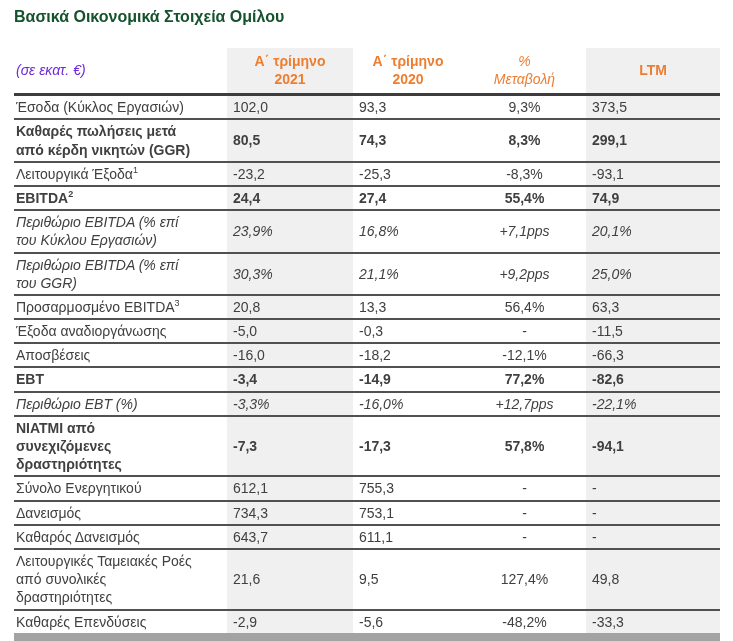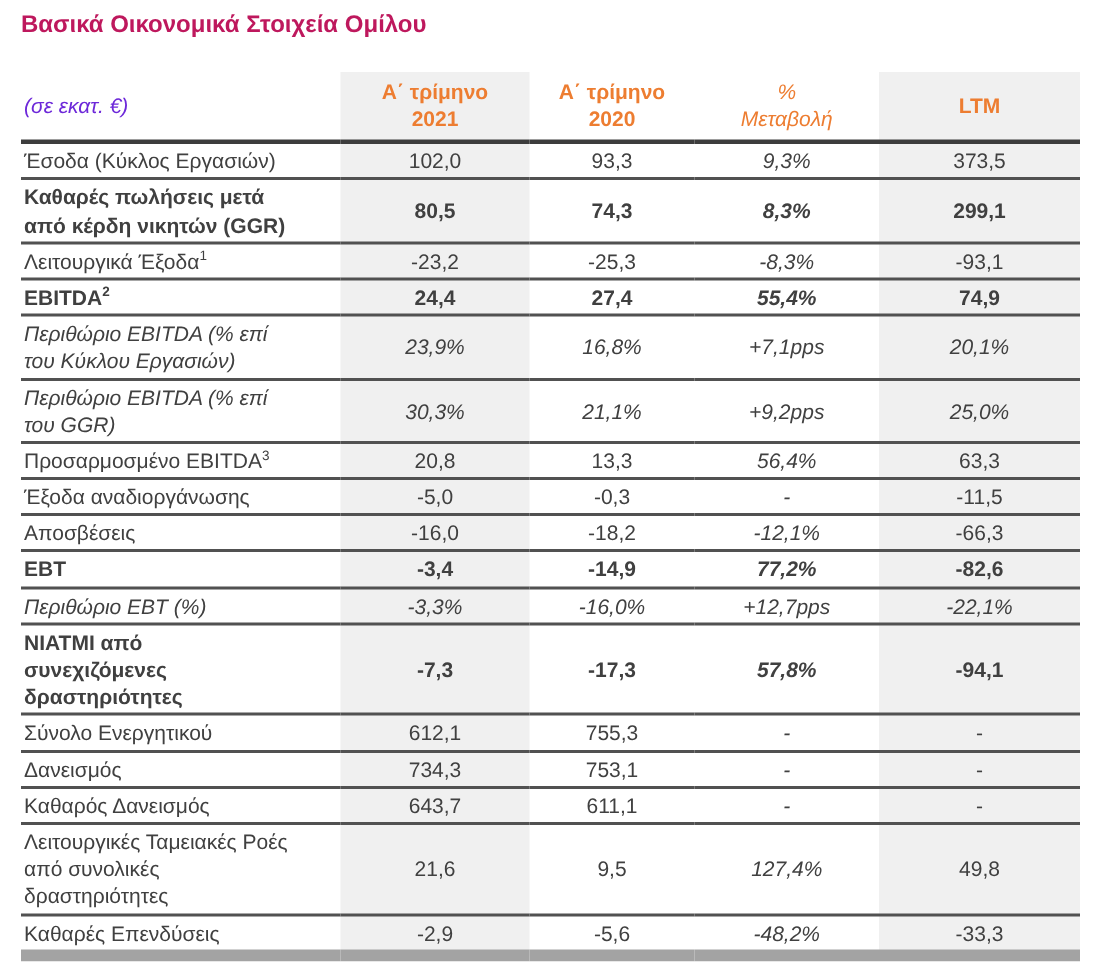--- a/index.html
+++ b/index.html
@@ -7,21 +7,21 @@
     width: 733px; height: 641px;
     background: #ffffff;
     overflow: hidden;
     font-family: "Liberation Sans", sans-serif;
     color: #404040;
   }
   .page { box-sizing: border-box; width: 733px; padding: 7px 13px 0 14px; }
   .doc-title {
     font-size: 16px;
     font-weight: bold;
-    color: #be185d;
+    color: #14532d;
     margin: 0;
     line-height: 1.2;
   }
   table.fin {
     border-collapse: collapse;
     table-layout: fixed;
     width: 706px;
     margin-top: 22px;
   }
   col.c-label  { width: 213px; }
@@ -55,22 +55,22 @@
   thead th .hline { display: block; }
 
   tbody td {
     border-bottom: 2px solid #515151;
     font-size: 14px;
     line-height: 1.3;
     padding: 2px 6px;
     vertical-align: middle;
   }
   tbody td.lbl-cell { text-align: left; padding-left: 2px; padding-right: 8px; }
-  tbody td.num { text-align: center; }
-  tbody td.chg { text-align: center; font-style: italic; }
+  tbody td.num { text-align: left; }
+  tbody td.chg { text-align: center; }
   tbody tr.row-bold td { font-weight: bold; }
   tbody tr.row-italic td { font-style: italic; }
   tbody tr:last-child td { border-bottom: 8px solid #a3a3a3; }
   .lbl { white-space: pre-line; }
   sup { font-size: 9px; line-height: 0; }
 </style>
 </head>
 <body>
 
 <div class="page">

